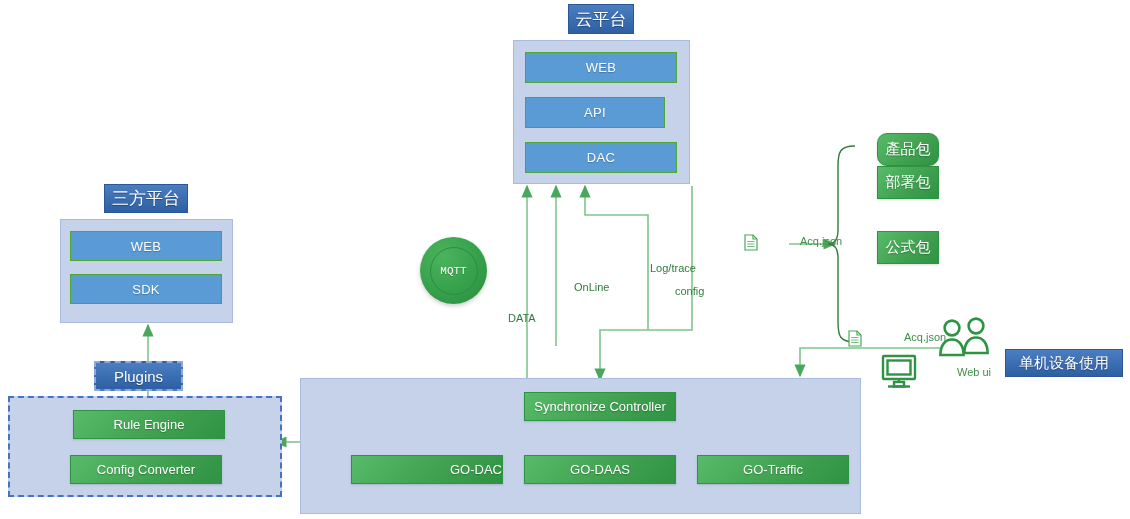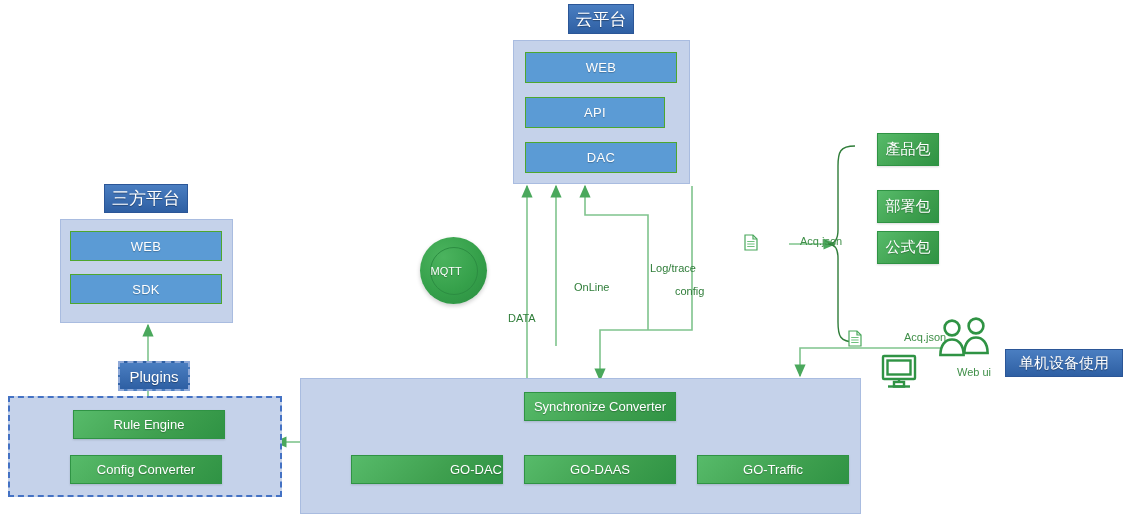--- a/index.html
+++ b/index.html
@@ -49,23 +49,24 @@
   
   .mqtt-outer{
     border-radius:50%;
     background:radial-gradient(circle at 35% 30%,#4bb35e 0%,#35a04a 55%,#2b8c41 100%);
     display:flex;align-items:center;justify-content:center;
     box-shadow:0 2px 4px rgba(0,0,0,.2);
   }
   .mqtt-inner{
     border-radius:50%;
     border:1px solid #2c8d42;
-    display:flex;align-items:center;justify-content:flex-start;
+    display:flex;align-items:center;justify-content:center;
     color:#ffffff;font-size:11px;
     text-shadow:0 1px 1px rgba(0,0,0,.25);
+    font-family:Liberation Mono, monospace;
   }
 
   
   .edgelabel{
     position:absolute;color:#2f7d39;font-size:11px;white-space:nowrap;
   }
   .iconlabel{position:absolute;color:#3f8f48;font-size:11px;white-space:nowrap;margin-left:40px;}
 
   svg{position:absolute;left:0;top:0;overflow:visible;}
 </style>
@@ -127,21 +128,21 @@
     <span>DAC</span>
   </div>
   <div class="abs panel" style="left:60px;top:219px;width:173px;height:104px;"></div>
   <div class="abs bluebox" style="left:70px;top:231px;width:152px;height:30px;">
     <span>WEB</span>
   </div>
   <div class="abs bluebox" style="left:70px;top:274px;width:152px;height:30px;">
     <span>SDK</span>
   </div>
 
-  <div class="abs hdr sm dashed" style="left:118px;top:361px;width:72px;height:30px;">
+  <div class="abs hdr sm dashed" style="left:94px;top:361px;width:89px;height:30px;">
     <span>Plugins</span>
   </div>
   <div class="abs panel-dashed" style="left:8px;top:396px;width:274px;height:101px;"></div>
   <div class="abs greenbox" style="left:73px;top:410px;width:152px;height:29px;">
     <span>Rule Engine</span>
   </div>
   <div class="abs greenbox" style="left:70px;top:455px;width:152px;height:29px;">
     <span>Config Converter</span>
   </div>
 
@@ -151,21 +152,21 @@
     </div>
   </div>
 
   <div class="edgelabel" style="left:508px;top:312px;">DATA</div>
   <div class="edgelabel" style="left:574px;top:281px;">OnLine</div>
   <div class="edgelabel" style="left:622px;top:262px;padding-left:28px;">Log/trace</div>
   <div class="edgelabel" style="left:675px;top:285px;">config</div>
 
   <div class="abs panel" style="left:300px;top:378px;width:561px;height:136px;"></div>
   <div class="abs greenbox" style="left:524px;top:392px;width:152px;height:29px;">
-    <span>Synchronize Converter</span>
+    <span>Synchronize Controller</span>
   </div>
   <div class="abs greenbox" style="left:351px;top:455px;width:152px;height:29px;justify-content:flex-end;">
     <span>GO-DAC</span>
   </div>
   <div class="abs greenbox" style="left:524px;top:455px;width:152px;height:29px;">
     <span>GO-DAAS</span>
   </div>
   <div class="abs greenbox" style="left:697px;top:455px;width:152px;height:29px;">
     <span>GO-Traffic</span>
   </div>
@@ -175,24 +176,24 @@
       <path d="M1,1 L9,1 L13,5 L13,16 L1,16 Z" fill="#ffffff" stroke="#4aa85c" stroke-width="1.2"></path>
       <path d="M9,1 L9,5 L13,5" fill="none" stroke="#4aa85c" stroke-width="1.2"></path>
       <g stroke="#6fc07e" stroke-width="1">
           <line x1="3.2" y1="7.5" x2="10.6" y2="7.5"></line>
       <line x1="3.2" y1="10" x2="10.6" y2="10"></line>
           <line x1="3.2" y1="12.5" x2="10.6" y2="12.5"></line>
         </g>
     </svg>
     <span class="iconlabel" style="left:16px;top:1px;">Acq.json</span>
   </div>
-  <div class="abs greenbox cn" style="left:877px;top:133px;width:62px;height:33px;">
+  <div class="abs greenbox cn" style="left:877px;top:133px;width:62px;height:33px;border-radius:10px;">
     <span>產品包</span>
   </div>
-  <div class="abs greenbox cn" style="left:877px;top:190px;width:62px;height:33px;">
+  <div class="abs greenbox cn" style="left:877px;top:166px;width:62px;height:33px;">
     <span>部署包</span>
   </div>
   <div class="abs greenbox cn" style="left:877px;top:231px;width:62px;height:33px;">
     <span>公式包</span>
   </div>
 
   <div class="abs" style="left:848px;top:330px;width:62px;height:18px;">
     <svg width="14" height="17" viewBox="0 0 14 17" style="position:absolute;left:0;top:0;">
       <path d="M1,1 L9,1 L13,5 L13,16 L1,16 Z" fill="#ffffff" stroke="#4aa85c" stroke-width="1.2"></path>
       <path d="M9,1 L9,5 L13,5" fill="none" stroke="#4aa85c" stroke-width="1.2"></path>

